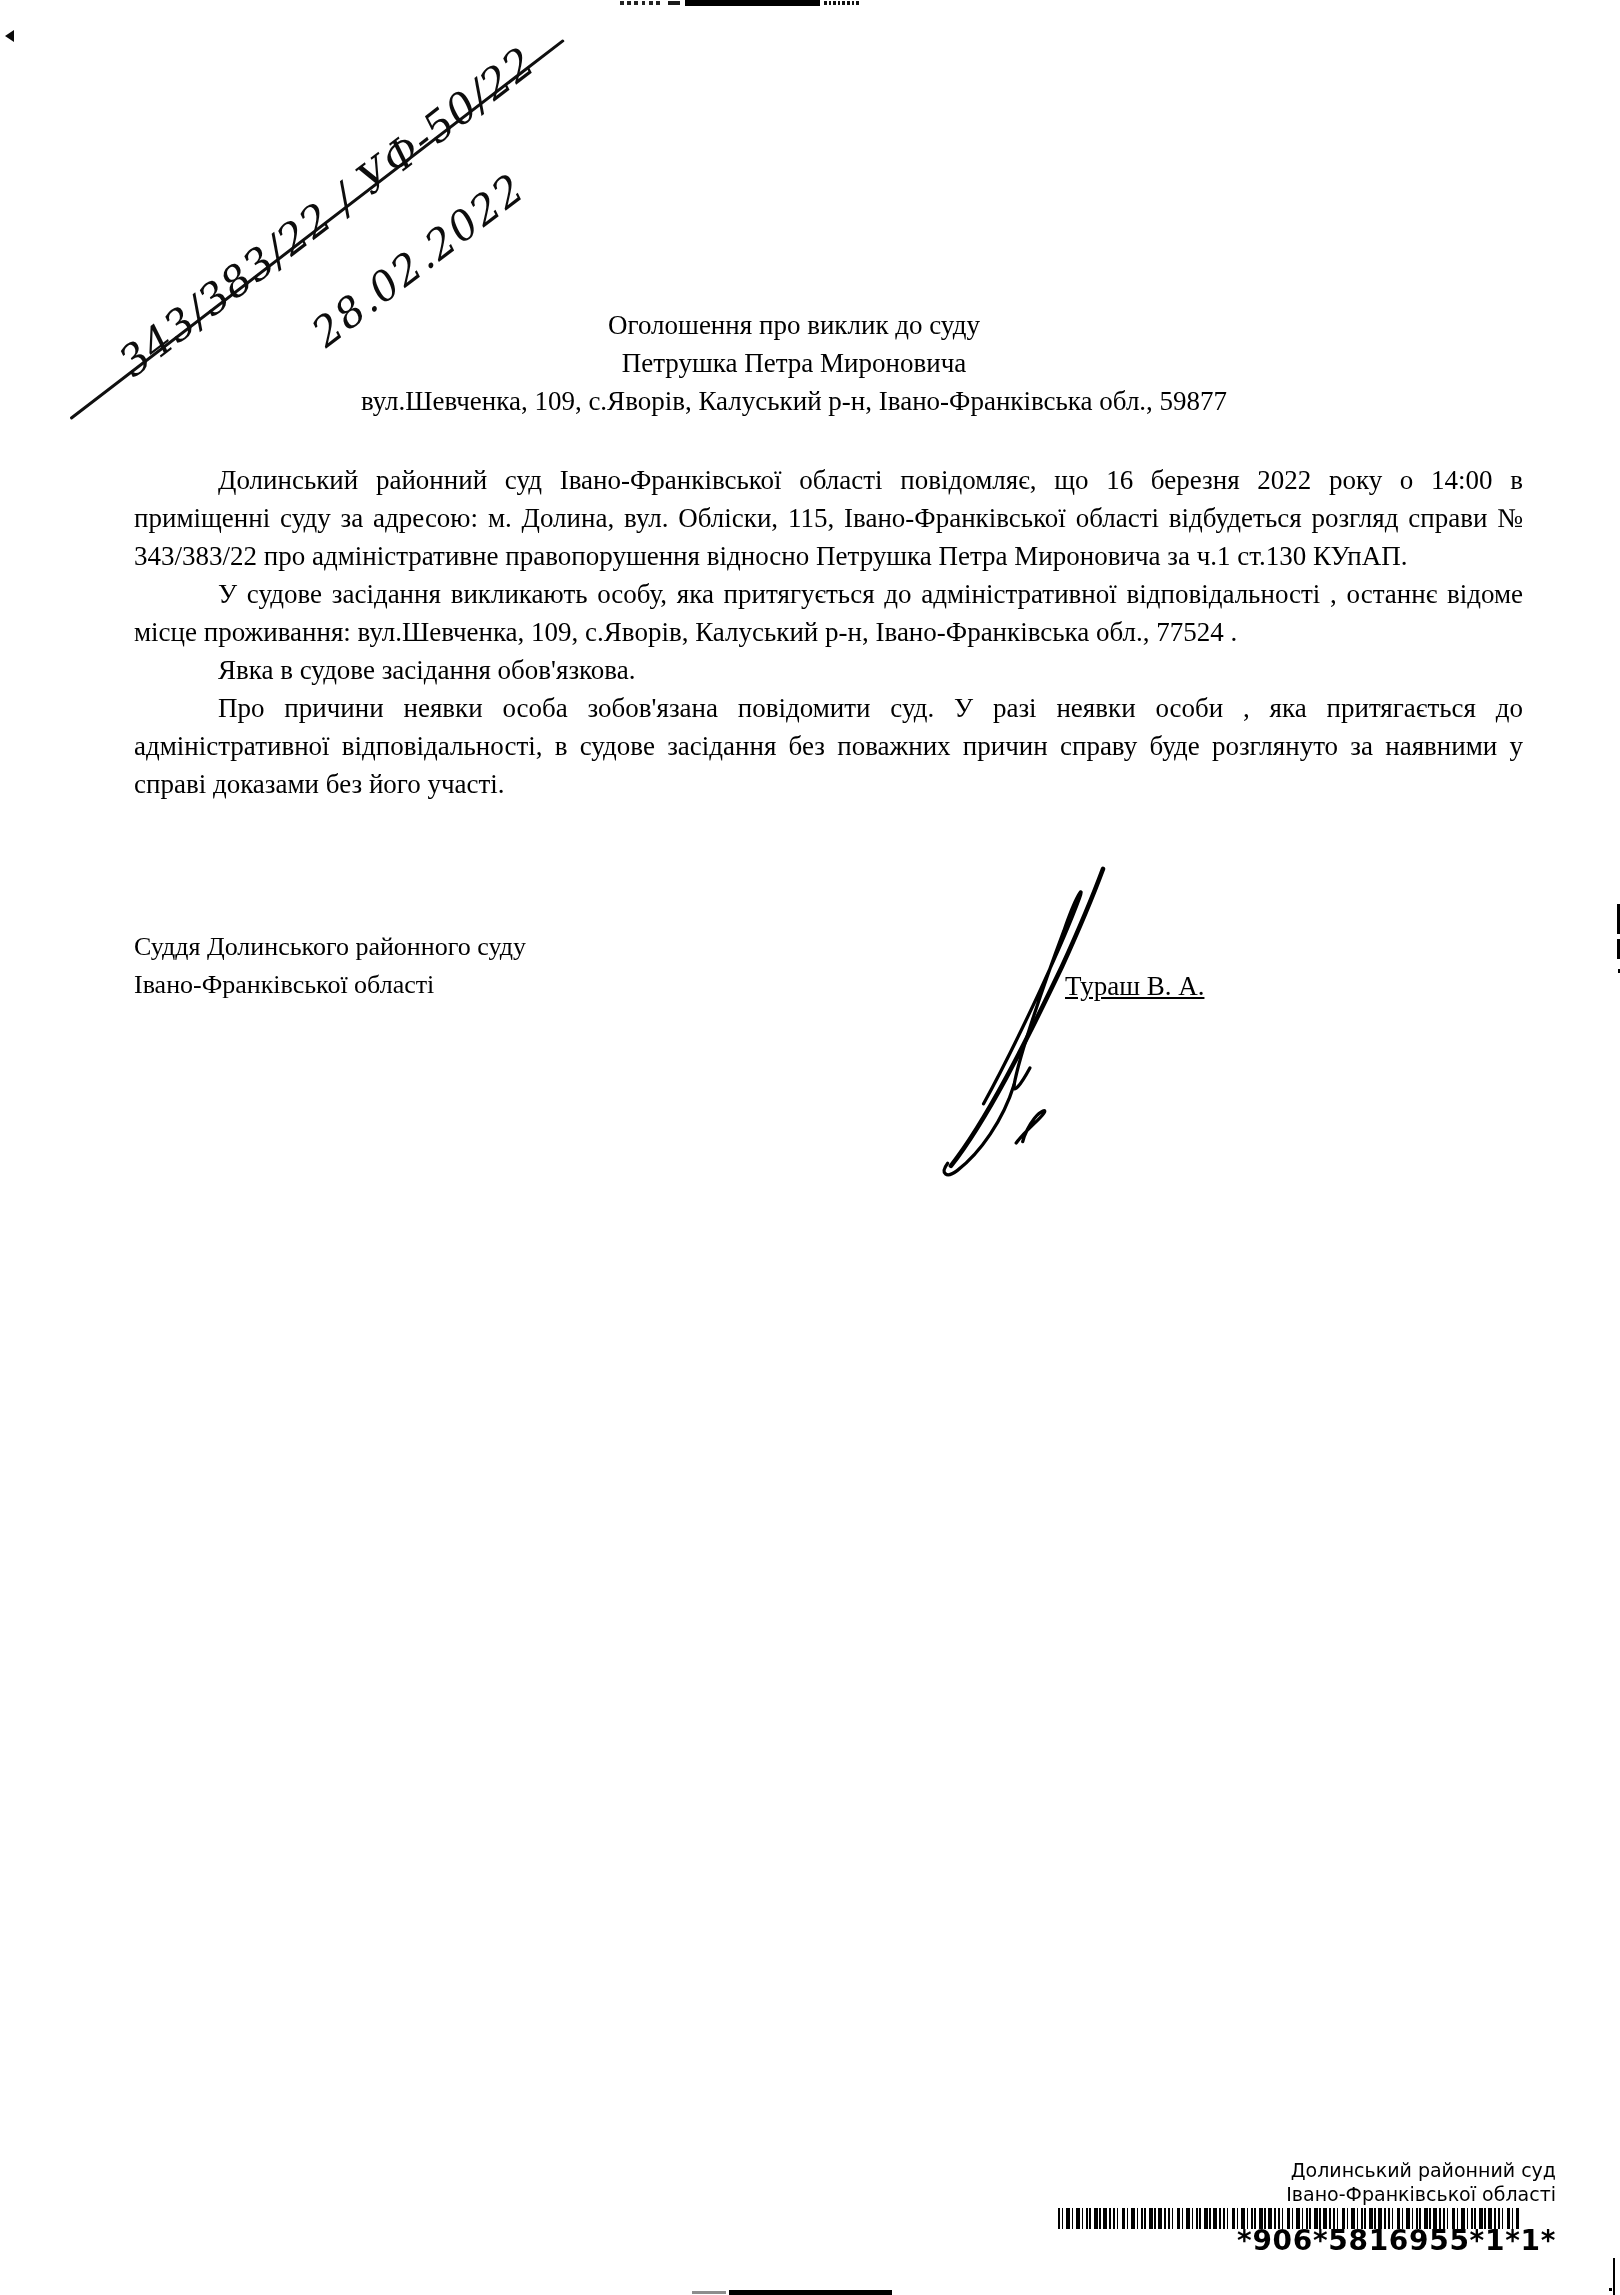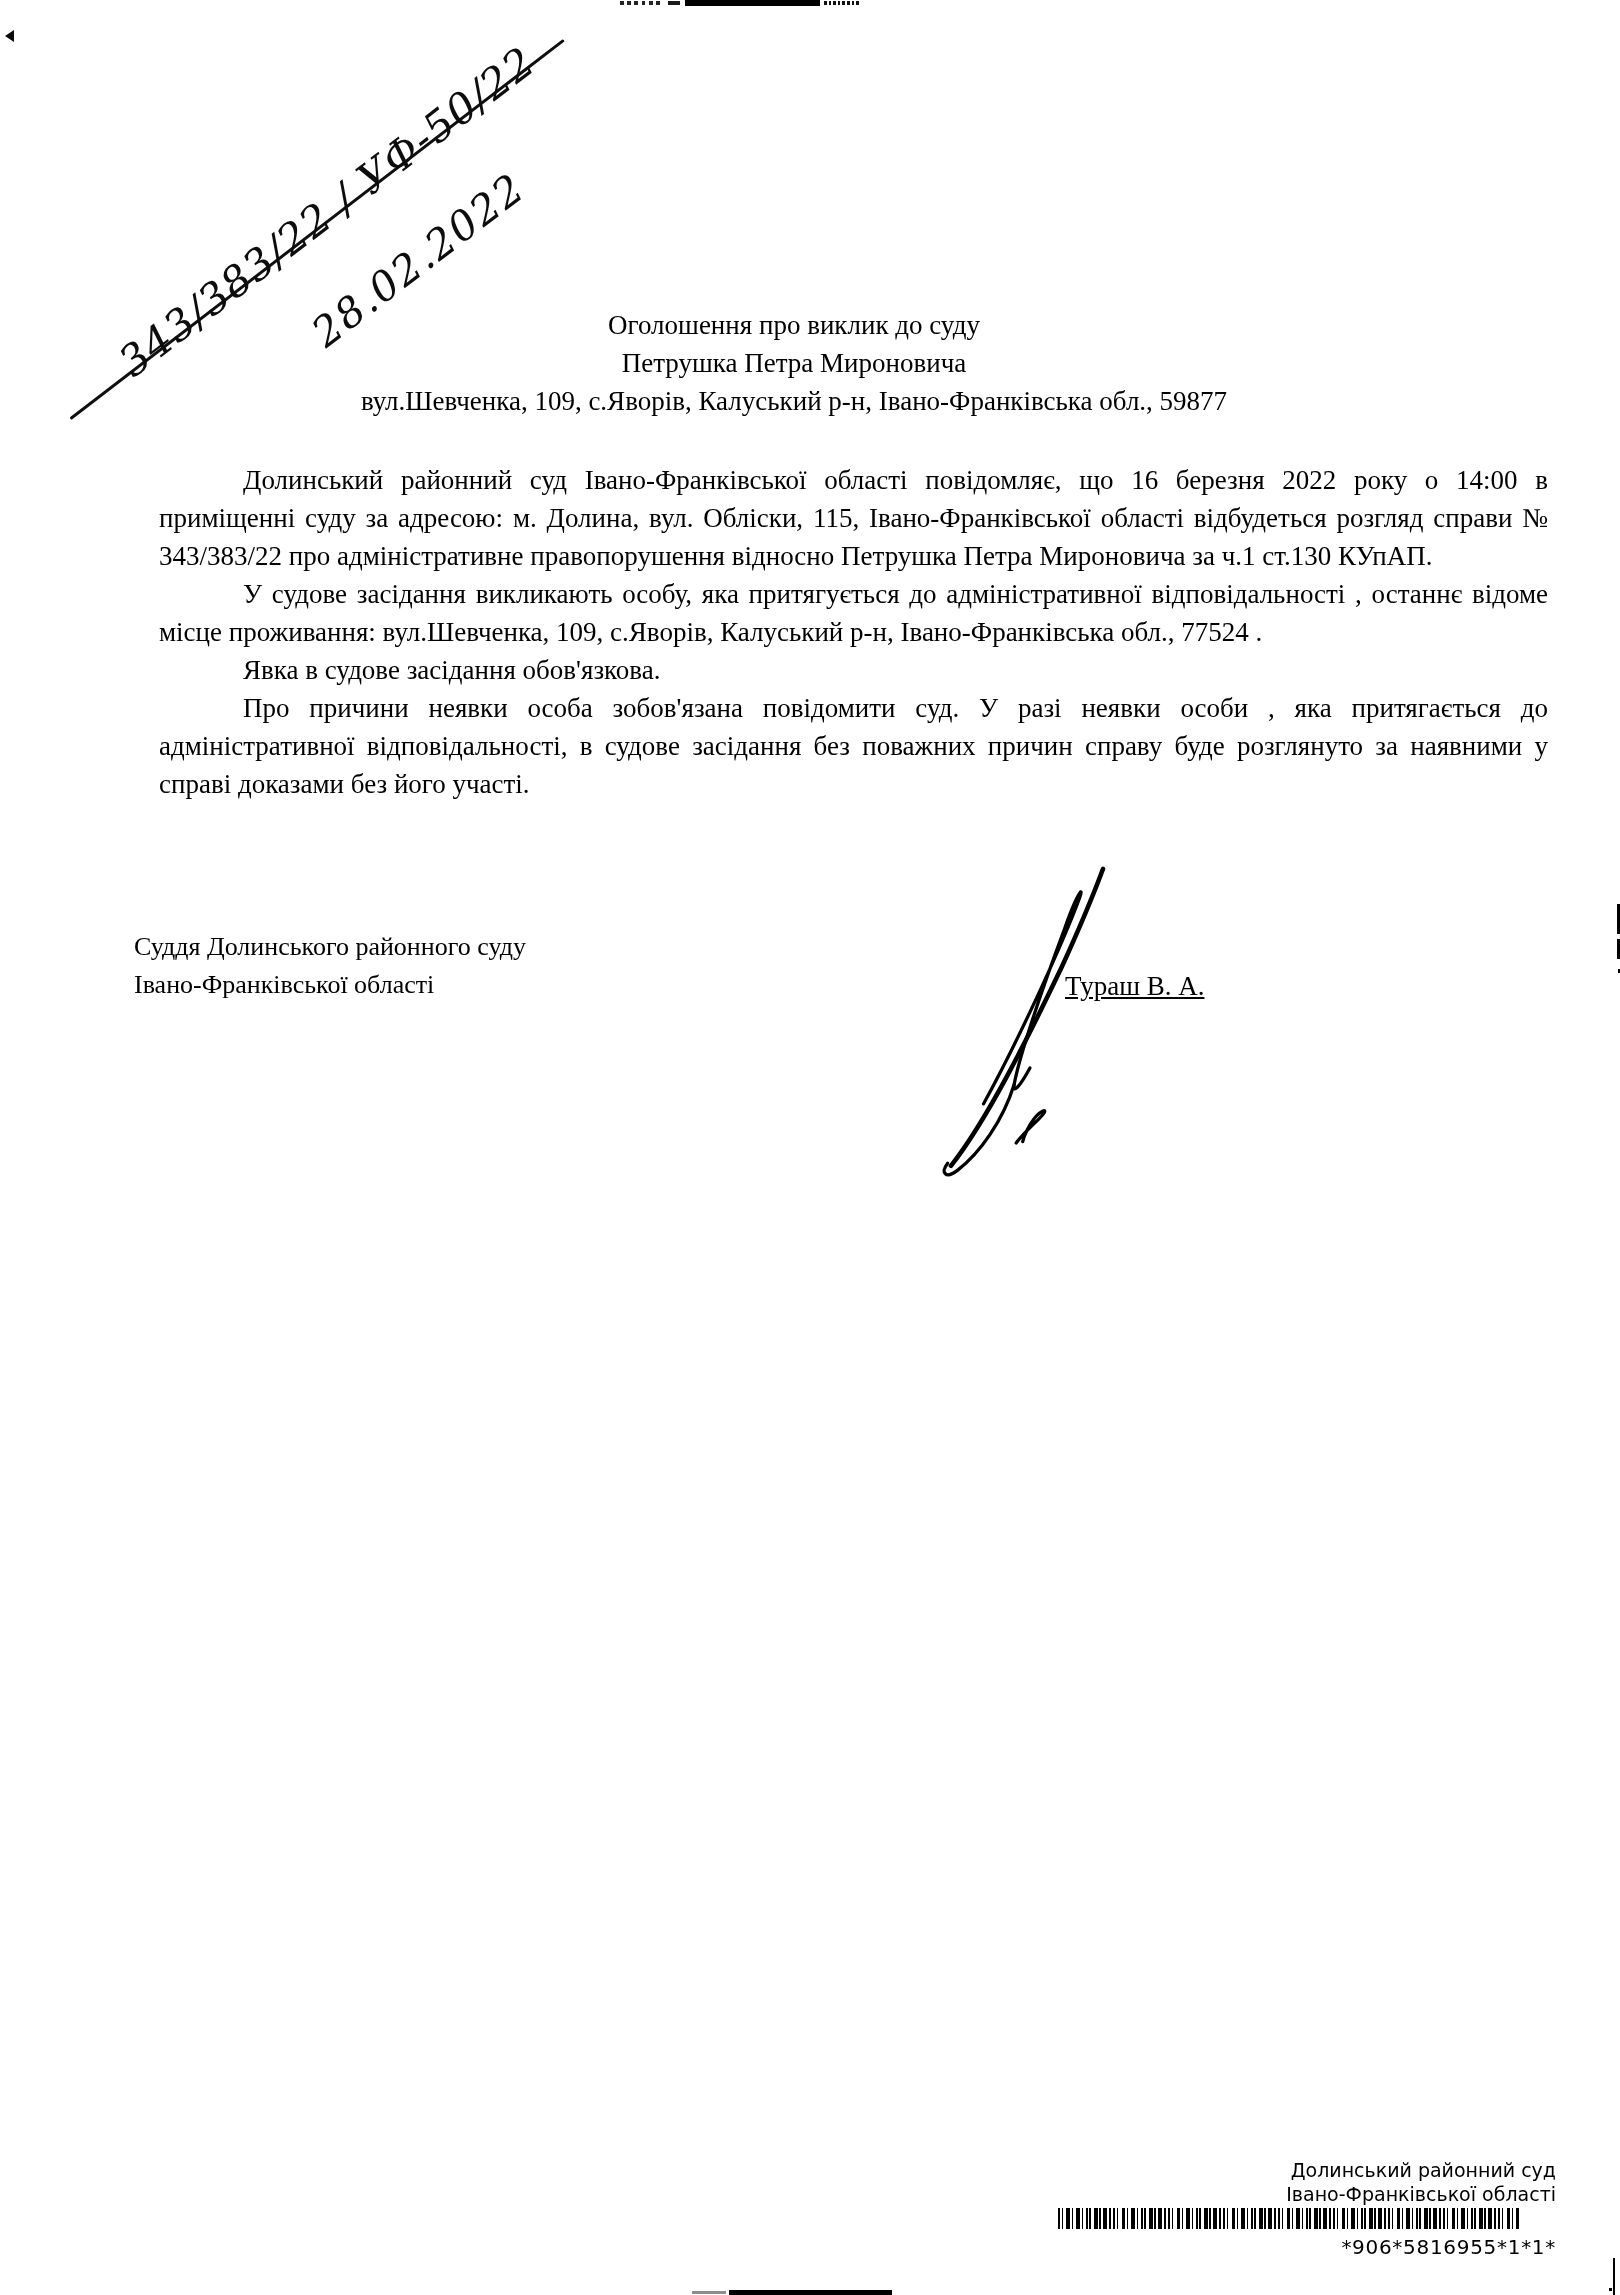--- a/index.html
+++ b/index.html
@@ -38,42 +38,42 @@
   .hw-text { position:absolute; text-align:center;
     font-family:"DejaVu Serif", serif; font-style:italic;
     color:#0d0d0d; transform:rotate(-37.5deg); white-space:nowrap; }
   .hw-numbers { left:-6.5px; top:167px; width:562px; font-size:42px; letter-spacing:1.3px; }
   .hw-date { left:203px; top:216px; width:327px; font-size:41px; letter-spacing:2px; }
 
   
   .title-block { position:absolute; left:98px; top:306px; width:1392px;
     text-align:center; font-size:27px; line-height:38px; }
   .body-block { position:absolute; left:134px; top:461px; width:1389px;
-    font-size:27px; line-height:38px; text-align:justify;margin-left:25px; }
+    font-size:27px; line-height:38px; text-align:justify; }
   .body-block p { margin:0; text-indent:84px; }
 
   .sig-left { position:absolute; left:134px; top:928px;
     font-size:26px; line-height:38px; }
   .judge-name { position:absolute; left:1065px; top:971px; font-size:27px;text-decoration:underline; }
 
   .signature-svg { position:absolute; left:902px; top:846px; }
 
   
   .footer { position:absolute; left:1020px; top:2159px; width:536px;
     text-align:right; font-family:"DejaVu Sans", sans-serif;
     font-size:19px; line-height:23.5px; color:#000; }
   .barcode { width:461px; height:21px; margin:2px auto 0;
     background:repeating-linear-gradient(90deg,
       #000 0 2px, #fff 2px 3.9px,
       #000 3.9px 5.2px, #fff 5.2px 8.5px,
       #000 8.5px 12.4px, #fff 12.4px 13.7px,
       #000 13.7px 15px, #fff 15px 17.6px,
       #000 17.6px 21.6px, #fff 21.6px 23.5px,
       #000 23.5px 25px, #fff 25px 27.5px); }
-  .barcode-text { font-weight:normal; font-size:20px; letter-spacing:0.7px; margin-top:7px; }
+  .barcode-text { font-weight:bold; font-size:28px; letter-spacing:0.7px; margin-top:0; }
 </style>
 </head>
 <body>
 
 <div class="page">
 
   <div class="artifact top-bar-seg1"></div>
   <div class="artifact top-bar-seg2"></div>
   <div class="artifact top-bar-seg3"></div>
   <div class="artifact top-bar-seg4"></div>

